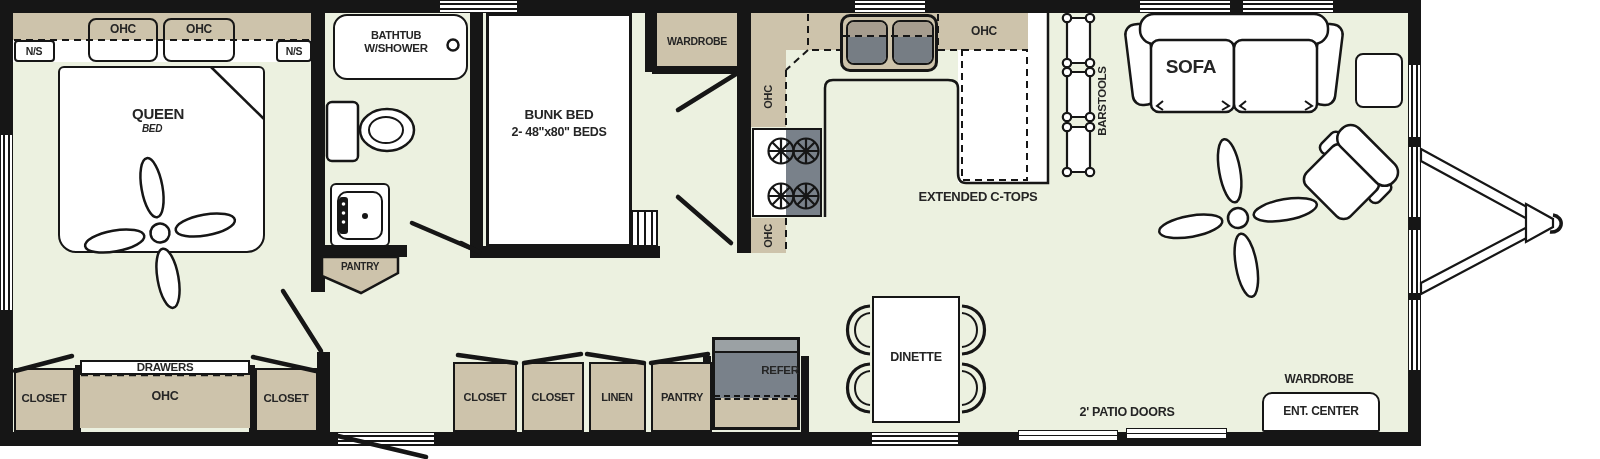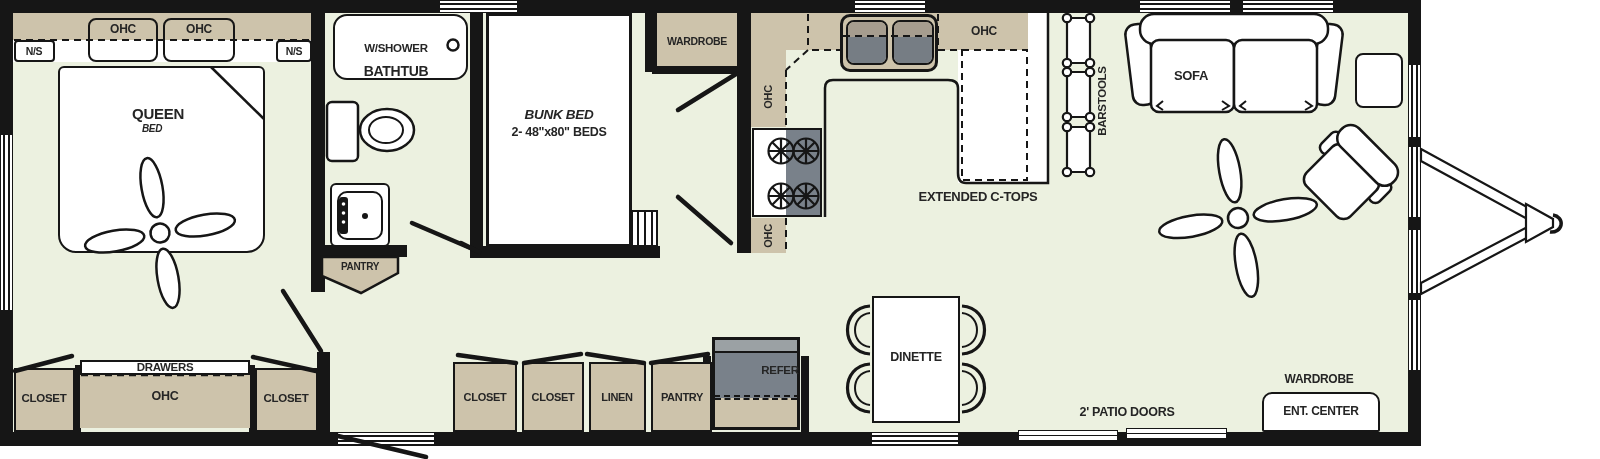--- a/index.html
+++ b/index.html
@@ -283,32 +283,32 @@
     <div class="lbl" style="left:123px;top:29px;font-size:12px;">OHC</div>
     <div class="lbl" style="left:199px;top:29px;font-size:12px;">OHC</div>
     <div class="lbl" style="left:34px;top:51px;font-size:10.5px;">N/S</div>
     <div class="lbl" style="left:294px;top:51px;font-size:10.5px;">N/S</div>
     <div class="lbl" style="left:158px;top:113px;font-size:15px;">QUEEN</div>
     <div class="lbl" style="left:152px;top:129px;font-size:10px;font-style:italic;">BED</div>
     <div class="lbl" style="left:44px;top:399px;font-size:11.5px;">CLOSET</div>
     <div class="lbl" style="left:165px;top:368px;font-size:11.5px;text-align:right;">DRAWERS</div>
     <div class="lbl" style="left:165px;top:396px;font-size:12.5px;">OHC</div>
     <div class="lbl" style="left:286px;top:399px;font-size:11.5px;">CLOSET</div>
-    <div class="lbl" style="left:396px;top:35px;font-size:14px;margin-top:36px;">BATHTUB</div>
+    <div class="lbl" style="left:396px;top:35px;font-size:11px;">BATHTUB</div>
     <div class="lbl" style="left:396px;top:49px;font-size:11.5px;">W/SHOWER</div>
     <div class="lbl" style="left:360px;top:267px;font-size:10px;">PANTRY</div>
-    <div class="lbl" style="left:559px;top:115px;font-size:13.5px;font-style:italic;">BUNK BED</div>
+    <div class="lbl" style="left:559px;top:115px;font-size:13.5px;">BUNK BED</div>
     <div class="lbl" style="left:559px;top:132px;font-size:12.5px;">2- 48"x80" BEDS</div>
     <div class="lbl" style="left:697px;top:41px;font-size:10.5px;">WARDROBE</div>
     <div class="lbl vlbl" style="left:768px;top:97px;font-size:11px;">OHC</div>
     <div class="lbl vlbl" style="left:768px;top:236px;font-size:11px;">OHC</div>
     <div class="lbl" style="left:984px;top:31px;font-size:12px;">OHC</div>
     <div class="lbl" style="left:978px;top:196px;font-size:13px;">EXTENDED C-TOPS</div>
     <div class="lbl vlbl" style="left:1103px;top:101px;font-size:11.5px;">BARSTOOLS</div>
-    <div class="lbl" style="left:1191px;top:75px;font-size:13px;">SOFA</div>
+    <div class="lbl" style="left:1191px;top:66px;font-size:19px;">SOFA</div>
     <div class="lbl" style="left:485px;top:397px;font-size:11px;">CLOSET</div>
     <div class="lbl" style="left:553px;top:397px;font-size:11px;">CLOSET</div>
     <div class="lbl" style="left:617px;top:397px;font-size:11px;">LINEN</div>
     <div class="lbl" style="left:682px;top:397px;font-size:11px;">PANTRY</div>
     <div class="lbl" style="left:756px;top:371px;font-size:11.5px;margin-left:24px;">REFER</div>
     <div class="lbl" style="left:916px;top:357px;font-size:12.5px;">DINETTE</div>
     <div class="lbl" style="left:1127px;top:412px;font-size:12.5px;">2' PATIO DOORS</div>
     <div class="lbl" style="left:1319px;top:379px;font-size:12px;">WARDROBE</div>
     <div class="lbl" style="left:1321px;top:411px;font-size:12px;">ENT. CENTER</div>
   </div>

